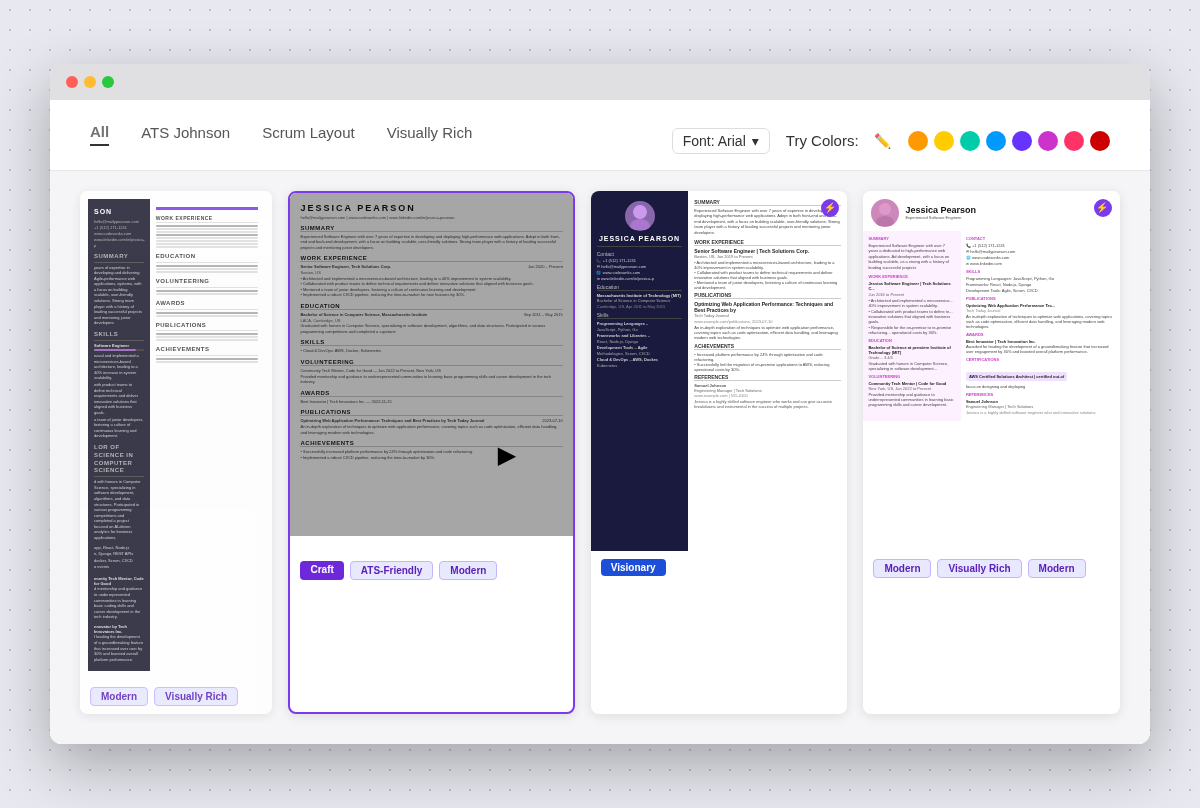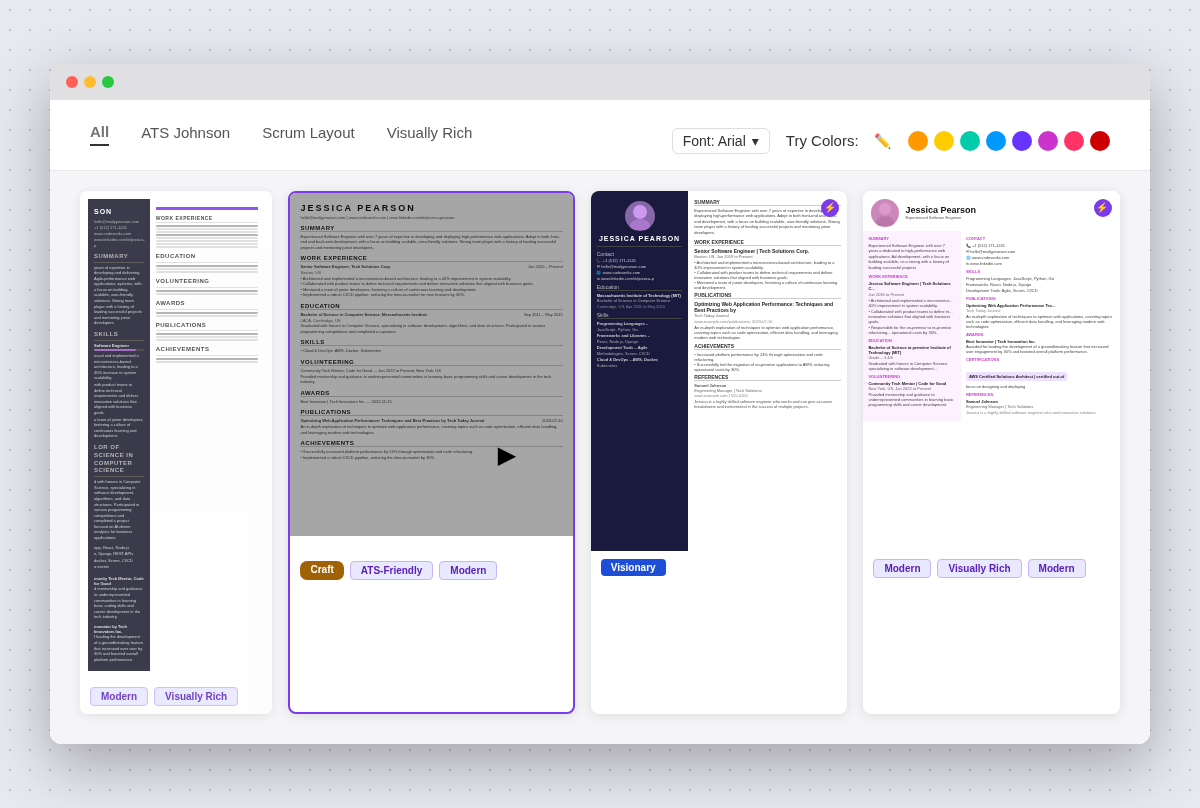--- a/index.html
+++ b/index.html
@@ -286,21 +286,21 @@
       background: white;
       flex-wrap: wrap;
     }
     .tag {
       font-size: 10px;
       font-weight: 600;
       padding: 3px 10px;
       border-radius: 4px;
       cursor: pointer;
     }
-    .tag-craft { background: #a16207; color: white; border-radius: 7px; }
+    .tag-craft { background: #6d28d9; color: white; }
     .tag-ats { background: #e8e8ff; color: #5b21b6; border: 1px solid #c4b5fd; }
     .tag-modern { background: #e8e8ff; color: #5b21b6; border: 1px solid #c4b5fd; }
     .tag-visionary { background: #1d4ed8; color: white; }
     .tag-modern2 { background: #e8e8ff; color: #5b21b6; border: 1px solid #c4b5fd; }
     .tag-visually { background: #e8e8ff; color: #5b21b6; border: 1px solid #c4b5fd; }
     .tag-modern3 { background: #e8e8ff; color: #5b21b6; border: 1px solid #c4b5fd; }
     
     .bolt-icon {
       position: absolute;
       top: 8px;

